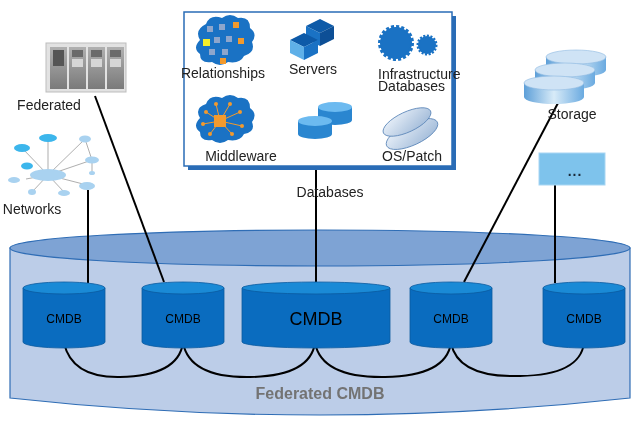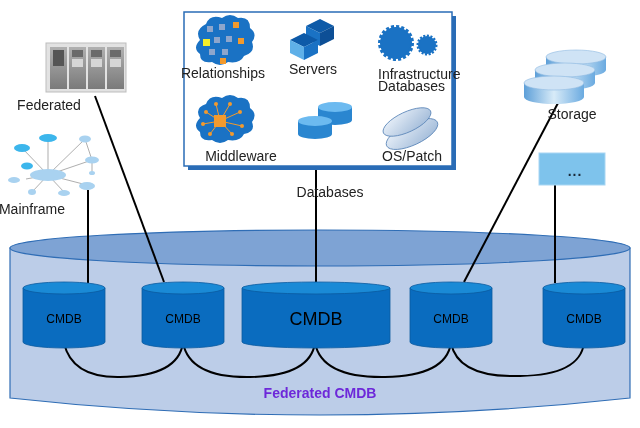--- a/index.html
+++ b/index.html
@@ -4,21 +4,21 @@
   <style>
     html, body { margin: 0; padding: 0; background: #ffffff; }
     body { width: 640px; height: 428px; position: relative; overflow: hidden;
            font-family: "Liberation Sans", sans-serif; }
     #diagram { position: absolute; left: 0; top: 0; width: 640px; height: 428px; }
     .lbl { position: absolute; font-size: 14px; color: #222; font-family: "Liberation Sans", sans-serif; line-height: 11px; white-space: nowrap; }
     .lbl-c { text-align: center; transform: translateX(-50%); }
     .cmdb-text { position: absolute; color: #000000; font-weight: normal; font-family: "Liberation Sans", sans-serif;
                  transform: translate(-50%, -50%); white-space: nowrap; }
     .fed-label { position: absolute; left: 320px; top: 385px; transform: translateX(-50%);
-                 font-size: 14px; font-weight: bold; color: #6d28d9; font-family: "Liberation Sans", sans-serif; }
+                 font-size: 16px; font-weight: bold; color: #737373; font-family: "Liberation Sans", sans-serif; }
     .ellipsis { position: absolute; left: 575px; top: 163px; transform: translateX(-50%);
                 font-size: 14px; font-weight: bold; color: #1a2a3a; letter-spacing: 1px; }
   </style>
 </head>
 <body>
 
 <svg id="diagram" viewBox="0 0 640 428" width="640" height="428">
   <defs>
     <linearGradient id="diskGrad" x1="0" x2="1" y1="0" y2="0">
       <stop offset="0" stop-color="#5d9fd8"></stop>
@@ -202,21 +202,21 @@
 </svg>
 
 <div class="lbl lbl-c" style="left:223px;top:68px;">Relationships</div>
 <div class="lbl lbl-c" style="left:313px;top:64px;">Servers</div>
 <div class="lbl" style="left:378px;top:69px;">Infrastructure</div>
 <div class="lbl" style="left:378px;top:81px;">Databases</div>
 <div class="lbl lbl-c" style="left:218px;top:151px;margin-left:23px;">Middleware</div>
 <div class="lbl lbl-c" style="left:330px;top:151px;margin-top:36px;">Databases</div>
 <div class="lbl lbl-c" style="left:412px;top:151px;text-align:center;">OS/Patch</div>
 <div class="lbl lbl-c" style="left:49px;top:100px;">Federated</div>
-<div class="lbl lbl-c" style="left:32px;top:204px;">Mainframe</div>
+<div class="lbl lbl-c" style="left:32px;top:204px;">Networks</div>
 <div class="lbl lbl-c" style="left:572px;top:109px;">Storage</div>
 <div class="ellipsis">...</div>
 <div class="fed-label">Federated CMDB</div>
 
 <div id="cmdb-labels">
     <div class="cmdb-text" style="left: 64px; top: 319px; font-size: 12px;">CMDB</div>
     <div class="cmdb-text" style="left: 183px; top: 319px; font-size: 12px;">CMDB</div>
     <div class="cmdb-text" style="left: 316px; top: 319px; font-size: 18px;">CMDB</div>
     <div class="cmdb-text" style="left: 451px; top: 319px; font-size: 12px;">CMDB</div>
     <div class="cmdb-text" style="left: 584px; top: 319px; font-size: 12px;">CMDB</div>

